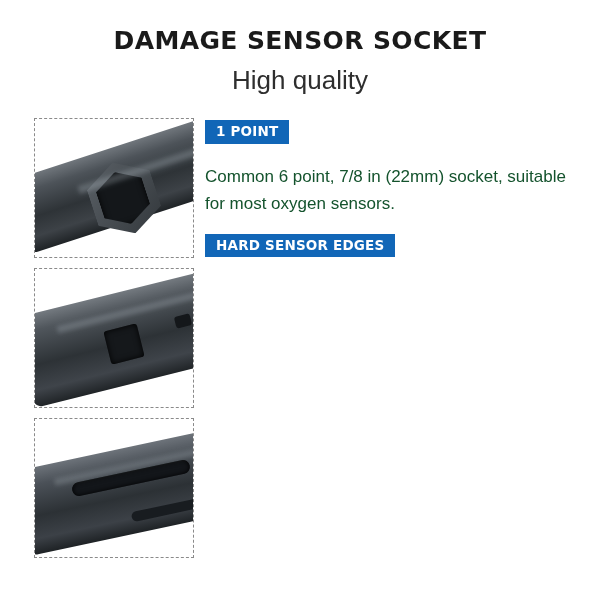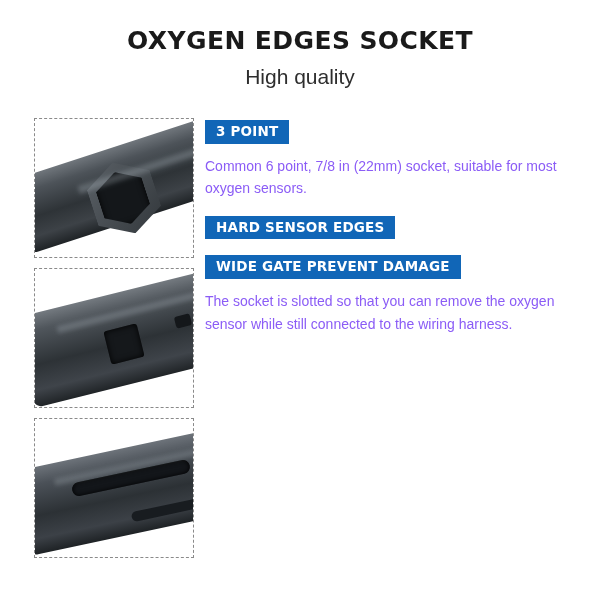--- a/index.html
+++ b/index.html
@@ -26,21 +26,21 @@
   }
   .title {
     font-size: 25px;
     font-weight: bold;
     letter-spacing: 0.4px;
     color: #1a1a1a;
     margin: 0;
     font-family: "DejaVu Sans", sans-serif;
   }
   .subtitle {
-    font-size: 21px;
+    font-size: 26px;
     font-weight: normal;
     color: #2e2e2e;
     margin: 10px 0 8px 0;
     font-family: "Liberation Sans", sans-serif;
   }
   .content {
     position: absolute;
     top: 118px;
     left: 0;
     width: 600px;
@@ -210,37 +210,37 @@
     color: #ffffff;
     font-family: "DejaVu Sans", sans-serif;
     font-weight: bold;
     font-size: 13.5px;
     letter-spacing: 0.2px;
     padding: 5px 11px 5px 11px;
     line-height: 1;
     white-space: nowrap;
   }
   .desc {
-    margin: 11px 0 0 0;
-    font-size: 14px;
+    margin: 19px 0 0 0;
+    font-size: 17px;
     line-height: 1.62;
-    color: #8b5cf6;
+    color: #14532d;
     font-family: "Liberation Sans", sans-serif;
     font-weight: 300;
   }
   .f1 { margin-bottom: 16px; }
   .f2 { margin-bottom: 16px; }
 </style>
 </head>
 <body>
 
 <div class="page">
 
   <div class="header">
-    <h1 class="title">OXYGEN EDGES SOCKET</h1>
+    <h1 class="title">DAMAGE SENSOR SOCKET</h1>
     <h2 class="subtitle">High quality</h2>
   </div>
 
   <div class="content">
 
     <div class="left-col">
 
       <div class="photo p1">
         <div class="barrel"></div>
         <div class="face"></div>
@@ -260,29 +260,25 @@
         <div class="slot"></div>
         <div class="slot2"></div>
         <div class="shine"></div>
       </div>
 
     </div>
 
     <div class="right-col">
 
       <div class="feature f1">
-        <span class="badge">3 POINT</span>
+        <span class="badge">1 POINT</span>
         <p class="desc">Common 6 point, 7/8 in (22mm) socket, suitable for most oxygen sensors.</p>
       </div>
 
       <div class="feature f2">
         <span class="badge">HARD SENSOR EDGES</span>
       </div>
 
-      <div class="feature f3">
-        <span class="badge">WIDE GATE PREVENT DAMAGE</span>
-        <p class="desc">The socket is slotted so that you can remove the oxygen sensor while still connected to the wiring harness.</p>
-      </div>
 
     </div>
 
   </div>
 </div>
 
 </body></html>

